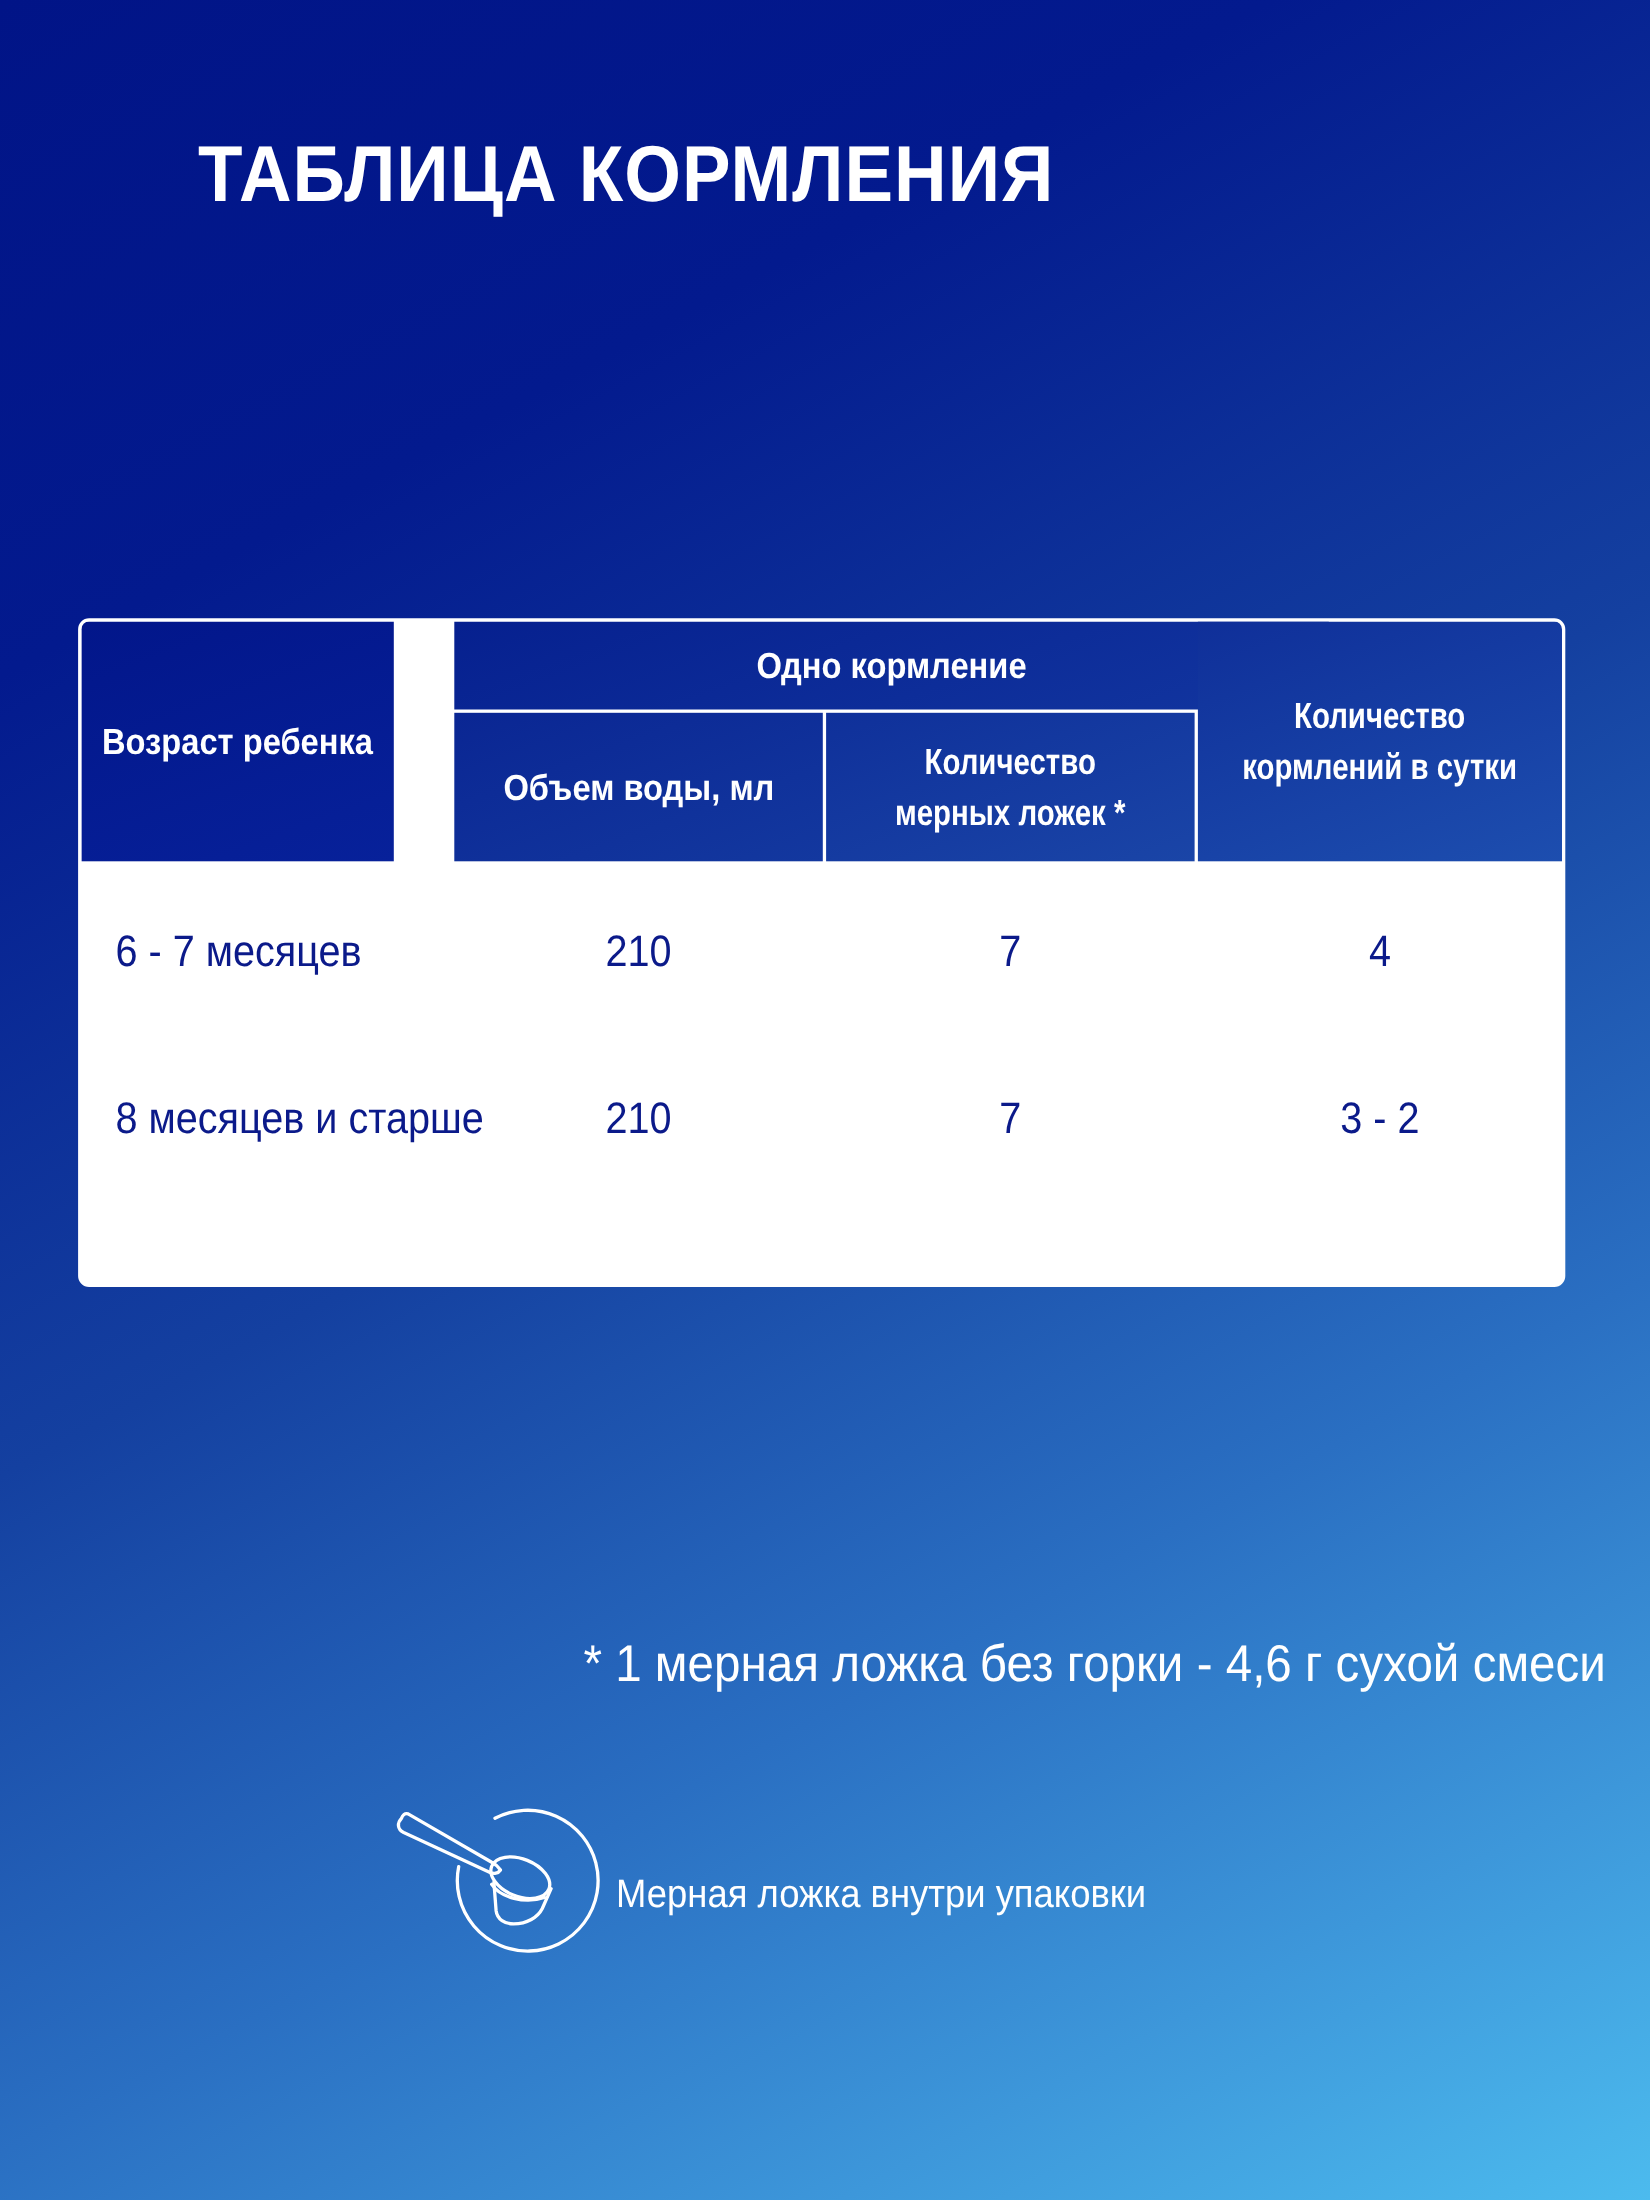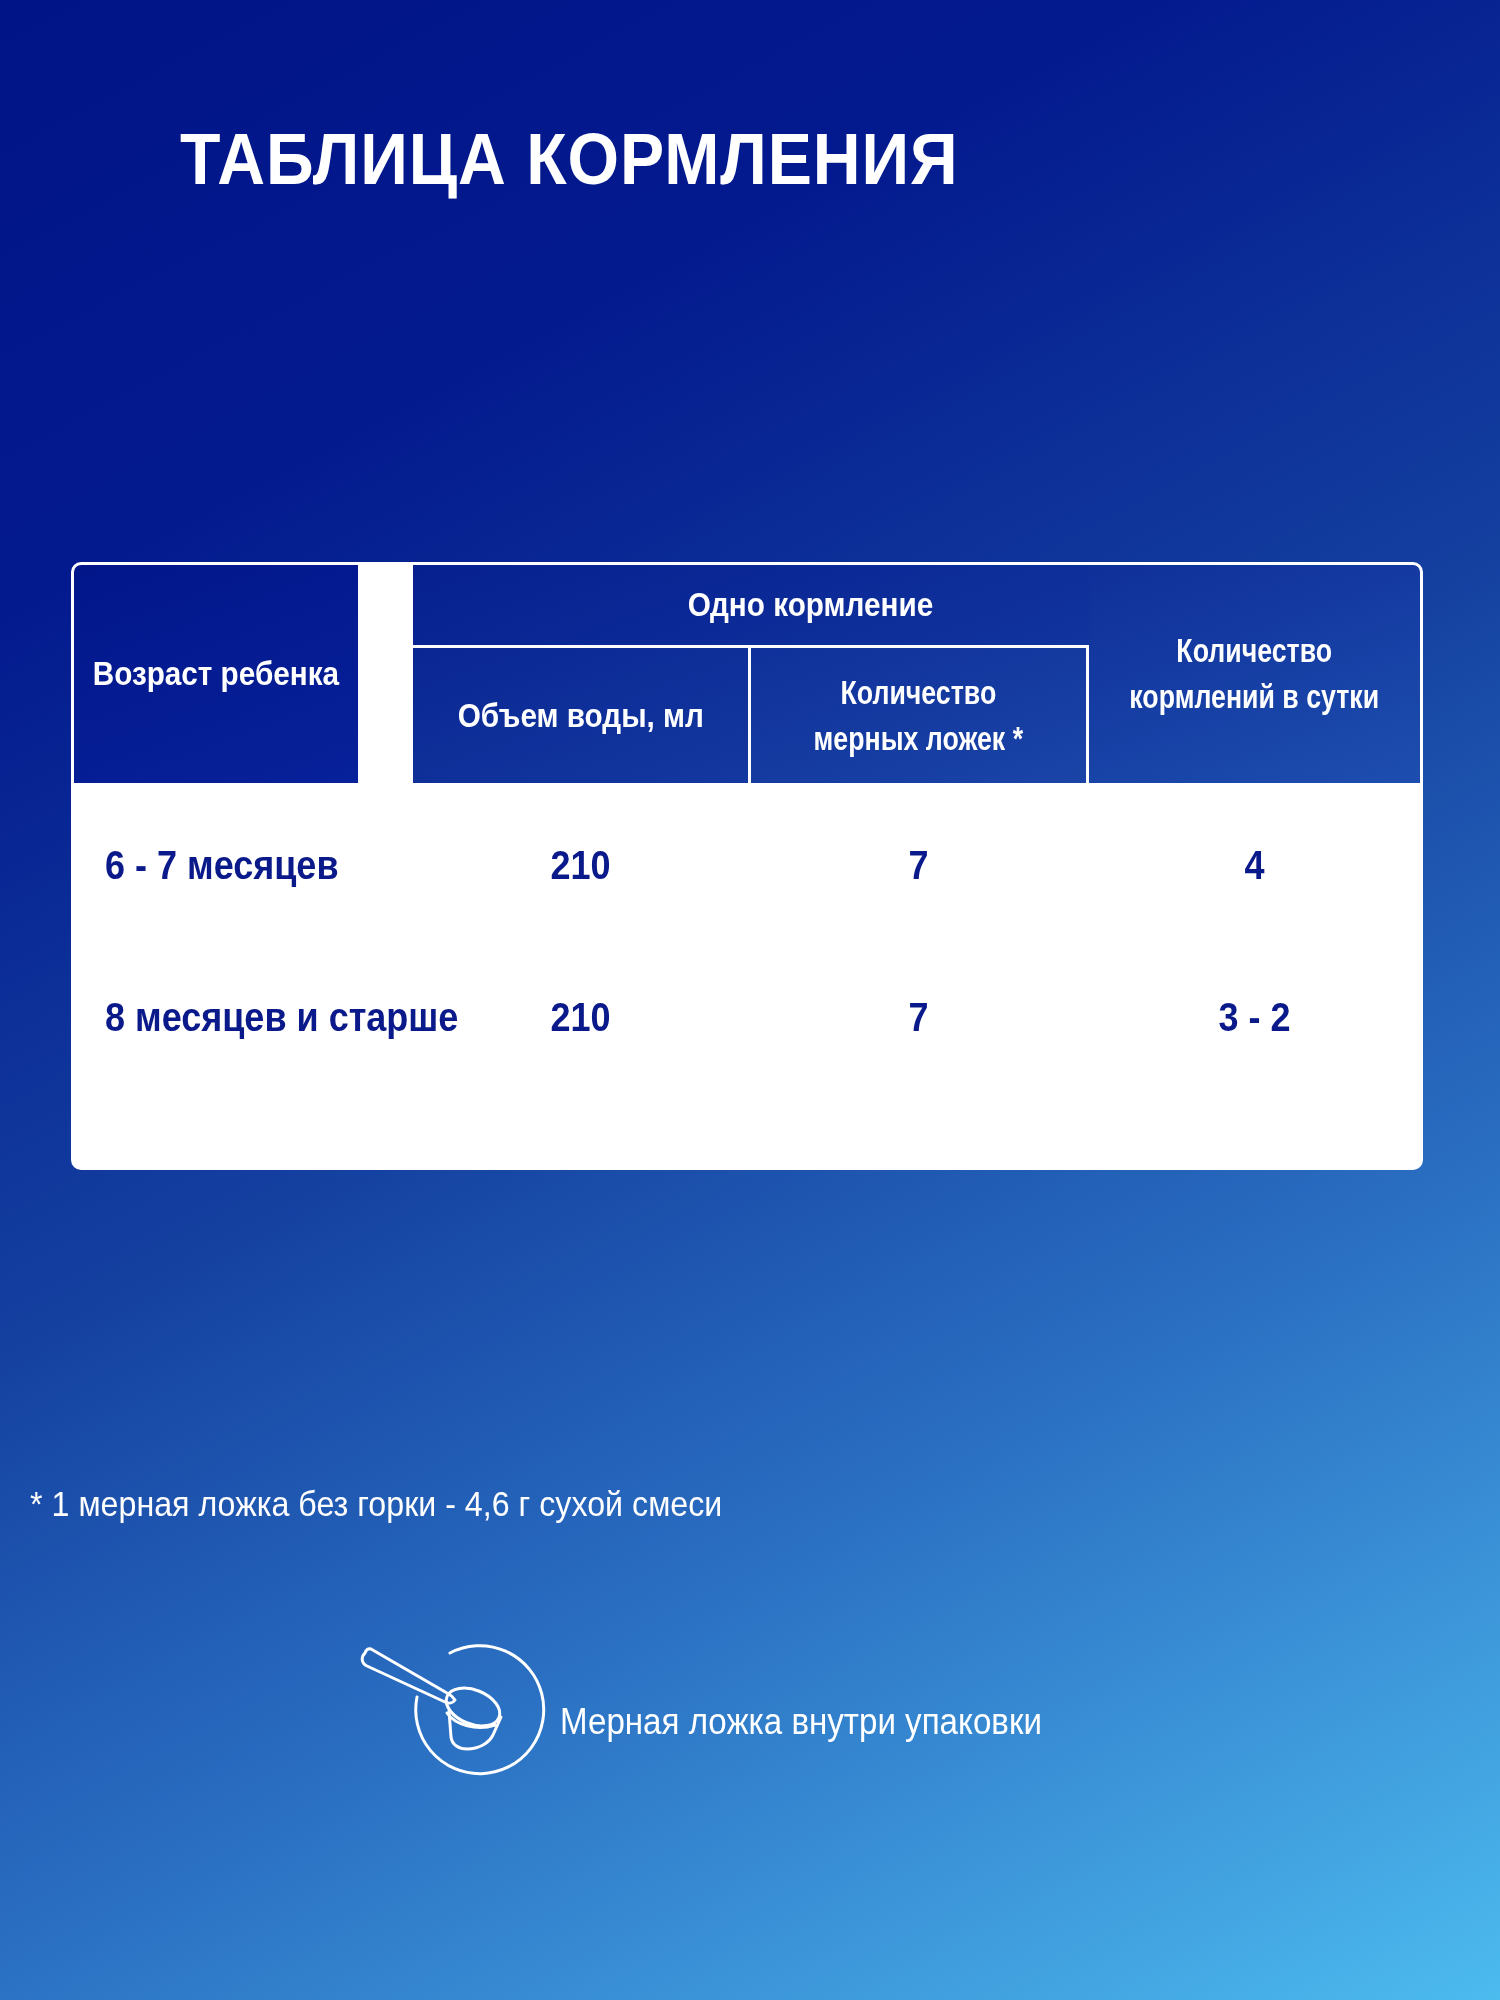--- a/index.html
+++ b/index.html
@@ -68,43 +68,43 @@
       width: 100%;
       height: 382px;
       background: #ffffff;
     }
     .trow {
       position: absolute;
       left: 0;
       width: 100%;
       height: 60px;
       color: #0b1a8a;
-      font-weight: 700;
+      font-weight: 400;
       font-size: 40px;
     }
     .trow .c {
       position: absolute;
       top: 0;
       white-space: nowrap;
       transform: scaleX(0.9);
     }
     .trow .c-age   { left: 31px; transform-origin: left center; }
     .trow .c-water { left: 339px; width: 335px; text-align: center; }
     .trow .c-spoon { left: 677px; width: 335px; text-align: center; }
     .trow .c-count { left: 1015px; width: 331px; text-align: center; }
     .row-1 { top: 58px; }
     .row-2 { top: 210px; }
 
     .footnote {
       position: absolute;
       left: 0;
       width: 1500px;
       top: 1484px;
-      text-align: left;
-      font-size: 35px;
+      text-align: right;
+      font-size: 47px;
       color: #ffffff;
     }
     .footnote span { display: inline-block; transform: scaleX(0.92); }
 
     .spoon-block {
       position: absolute;
       left: 355px;
       top: 1639px;
       height: 150px;
       display: flex;

